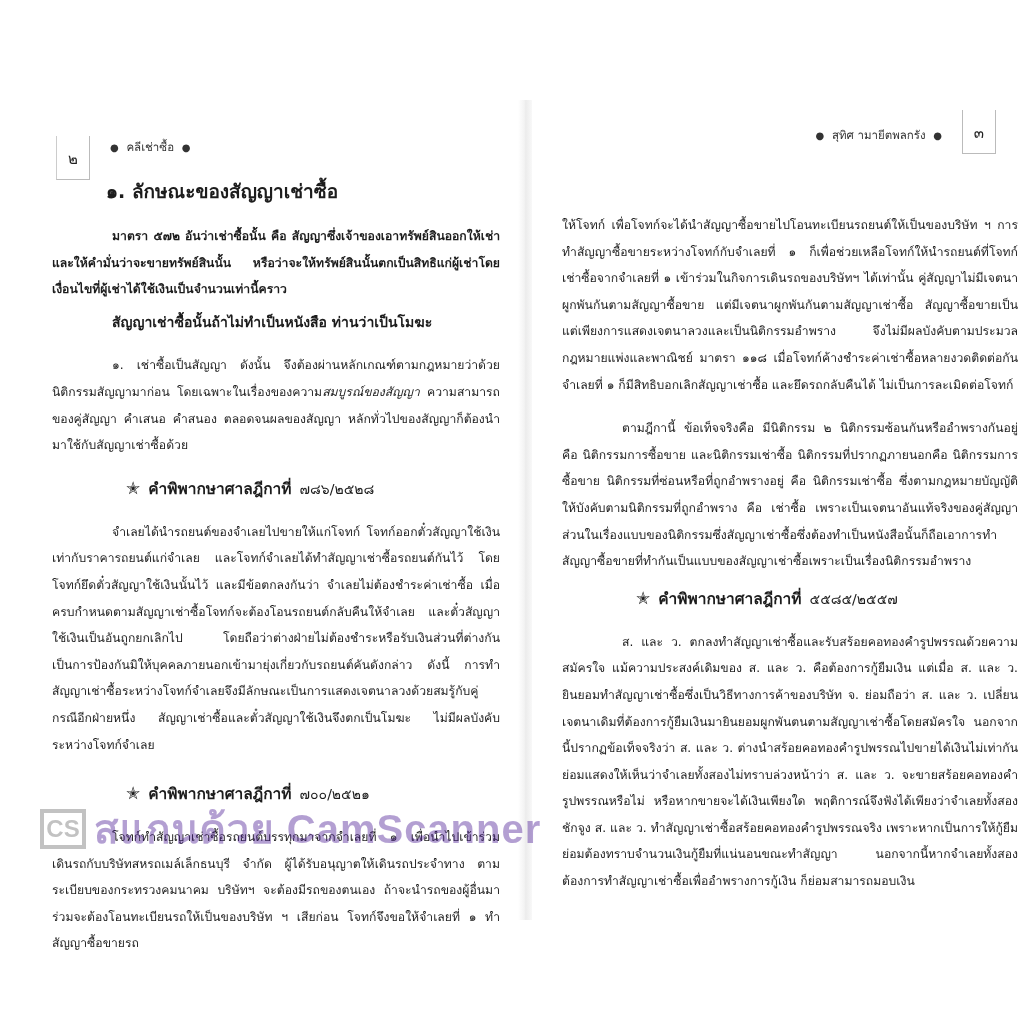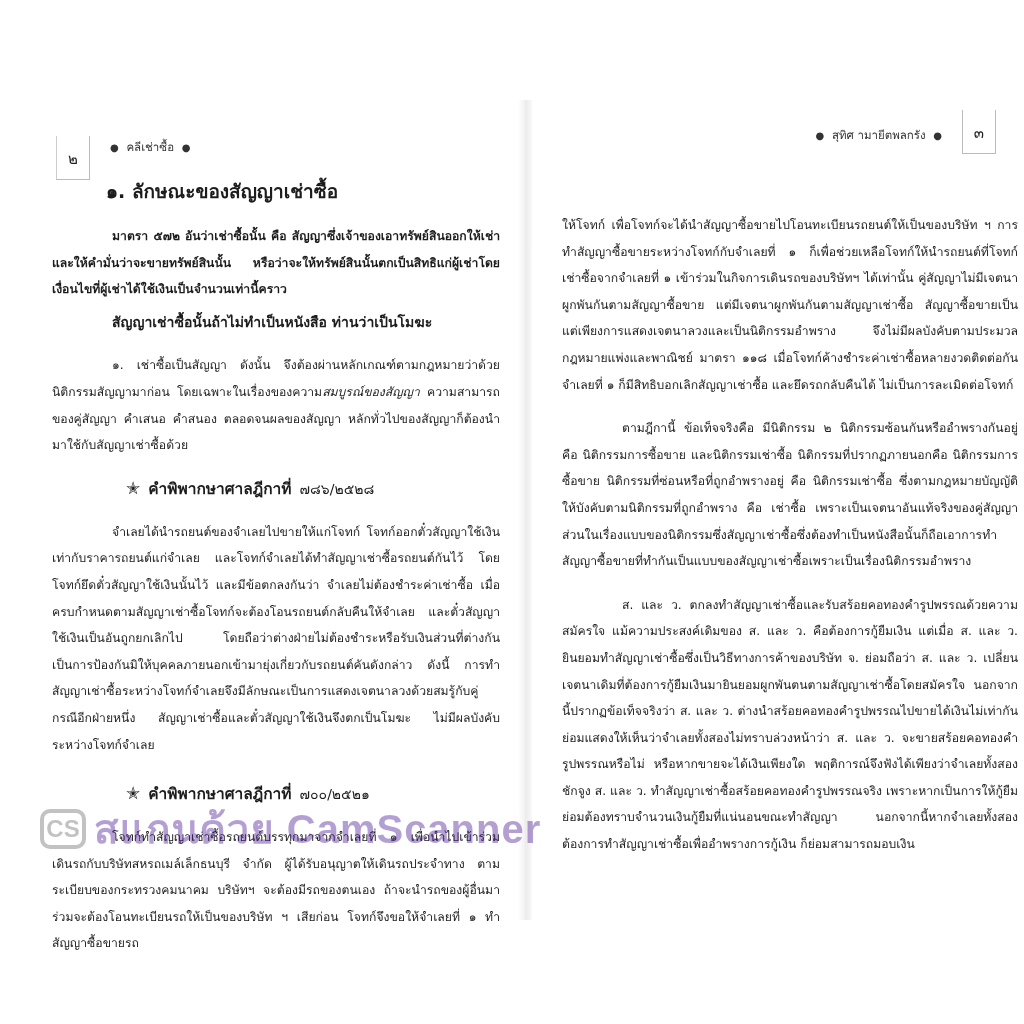--- a/index.html
+++ b/index.html
@@ -42,21 +42,21 @@
   .case-head { font-size:15.5px; font-weight:bold; margin:16px 0 4px 74px; line-height:26px; }
   .case-head .num { font-weight:normal; font-size:14px; margin-left:8px; }
   .star-icon { font-size:17px; margin-right:8px; }
   .note-head { font-weight:bold; text-decoration:underline; margin:18px 0 0 60px; }
   .ital { font-style:italic; }
   .watermark {
     position:absolute; left:40px; top:806px; height:46px;
     display:flex; align-items:center; opacity:.42; pointer-events:none;
   }
   .wm-logo {
-    width:46px; height:40px; border-radius:10px; border:4px solid #6f6f6f;
+    width:46px; height:40px; border-radius:0; border:4px solid #6f6f6f;
     color:#6f6f6f; font-weight:bold; font-size:24px; display:flex;
     align-items:center; justify-content:center; box-sizing:border-box; margin-right:8px;
     font-family:"Liberation Sans", sans-serif;
   }
   .wm-text { font-size:40px; font-weight:bold; color:#4c1d95; letter-spacing:1px;
     font-family:"Liberation Sans", sans-serif; white-space:nowrap;text-align:center; }
 </style>
 </head>
 <body>
 
@@ -104,20 +104,23 @@
     </div>
     <div class="folio-box">
       <span>๓</span>
     </div>
 
     <div class="body">
       <p class="para">ให้โจทก์ เพื่อโจทก์จะได้นำสัญญาซื้อขายไปโอนทะเบียนรถยนต์ให้เป็นของบริษัท ฯ การทำสัญญาซื้อขายระหว่างโจทก์กับจำเลยที่ ๑ ก็เพื่อช่วยเหลือโจทก์ให้นำรถยนต์ที่โจทก์เช่าซื้อจากจำเลยที่ ๑ เข้าร่วมในกิจการเดินรถของบริษัทฯ ได้เท่านั้น คู่สัญญาไม่มีเจตนาผูกพันกันตามสัญญาซื้อขาย แต่มีเจตนาผูกพันกันตามสัญญาเช่าซื้อ สัญญาซื้อขายเป็นแต่เพียงการแสดงเจตนาลวงและเป็นนิติกรรมอำพราง จึงไม่มีผลบังคับตามประมวลกฎหมายแพ่งและพาณิชย์ มาตรา ๑๑๘ เมื่อโจทก์ค้างชำระค่าเช่าซื้อหลายงวดติดต่อกัน จำเลยที่ ๑ ก็มีสิทธิบอกเลิกสัญญาเช่าซื้อ และยึดรถกลับคืนได้ ไม่เป็นการละเมิดต่อโจทก์</p>
 
       <p class="para indent">ตามฎีกานี้ ข้อเท็จจริงคือ มีนิติกรรม ๒ นิติกรรมซ้อนกันหรืออำพรางกันอยู่ คือ นิติกรรมการซื้อขาย และนิติกรรมเช่าซื้อ นิติกรรมที่ปรากฏภายนอกคือ นิติกรรมการซื้อขาย นิติกรรมที่ซ่อนหรือที่ถูกอำพรางอยู่ คือ นิติกรรมเช่าซื้อ ซึ่งตามกฎหมายบัญญัติให้บังคับตามนิติกรรมที่ถูกอำพราง คือ เช่าซื้อ เพราะเป็นเจตนาอันแท้จริงของคู่สัญญา ส่วนในเรื่องแบบของนิติกรรมซึ่งสัญญาเช่าซื้อซึ่งต้องทำเป็นหนังสือนั้นก็ถือเอาการทำสัญญาซื้อขายที่ทำกันเป็นแบบของสัญญาเช่าซื้อเพราะเป็นเรื่องนิติกรรมอำพราง</p>
 
+      <p class="case-head" style="margin-top:10px;">
+        <span class="star-icon">✭</span><span>คำพิพากษาศาลฎีกาที่</span><span class="num">๕๕๘๕/๒๕๕๗</span>
+      </p>
       <p class="para indent">ส. และ ว. ตกลงทำสัญญาเช่าซื้อและรับสร้อยคอทองคำรูปพรรณด้วยความสมัครใจ แม้ความประสงค์เดิมของ ส. และ ว. คือต้องการกู้ยืมเงิน แต่เมื่อ ส. และ ว. ยินยอมทำสัญญาเช่าซื้อซึ่งเป็นวิธีทางการค้าของบริษัท จ. ย่อมถือว่า ส. และ ว. เปลี่ยนเจตนาเดิมที่ต้องการกู้ยืมเงินมายินยอมผูกพันตนตามสัญญาเช่าซื้อโดยสมัครใจ นอกจากนี้ปรากฏข้อเท็จจริงว่า ส. และ ว. ต่างนำสร้อยคอทองคำรูปพรรณไปขายได้เงินไม่เท่ากัน ย่อมแสดงให้เห็นว่าจำเลยทั้งสองไม่ทราบล่วงหน้าว่า ส. และ ว. จะขายสร้อยคอทองคำรูปพรรณหรือไม่ หรือหากขายจะได้เงินเพียงใด พฤติการณ์จึงฟังได้เพียงว่าจำเลยทั้งสองชักจูง ส. และ ว. ทำสัญญาเช่าซื้อสร้อยคอทองคำรูปพรรณจริง เพราะหากเป็นการให้กู้ยืมย่อมต้องทราบจำนวนเงินกู้ยืมที่แน่นอนขณะทำสัญญา นอกจากนี้หากจำเลยทั้งสองต้องการทำสัญญาเช่าซื้อเพื่ออำพรางการกู้เงิน ก็ย่อมสามารถมอบเงิน</p>
     </div>
   </div>
 
   <div class="watermark">
     <div class="wm-logo">CS</div>
     <div class="wm-text">สแกนด้วย CamScanner</div>
   </div>
 </div>
 

